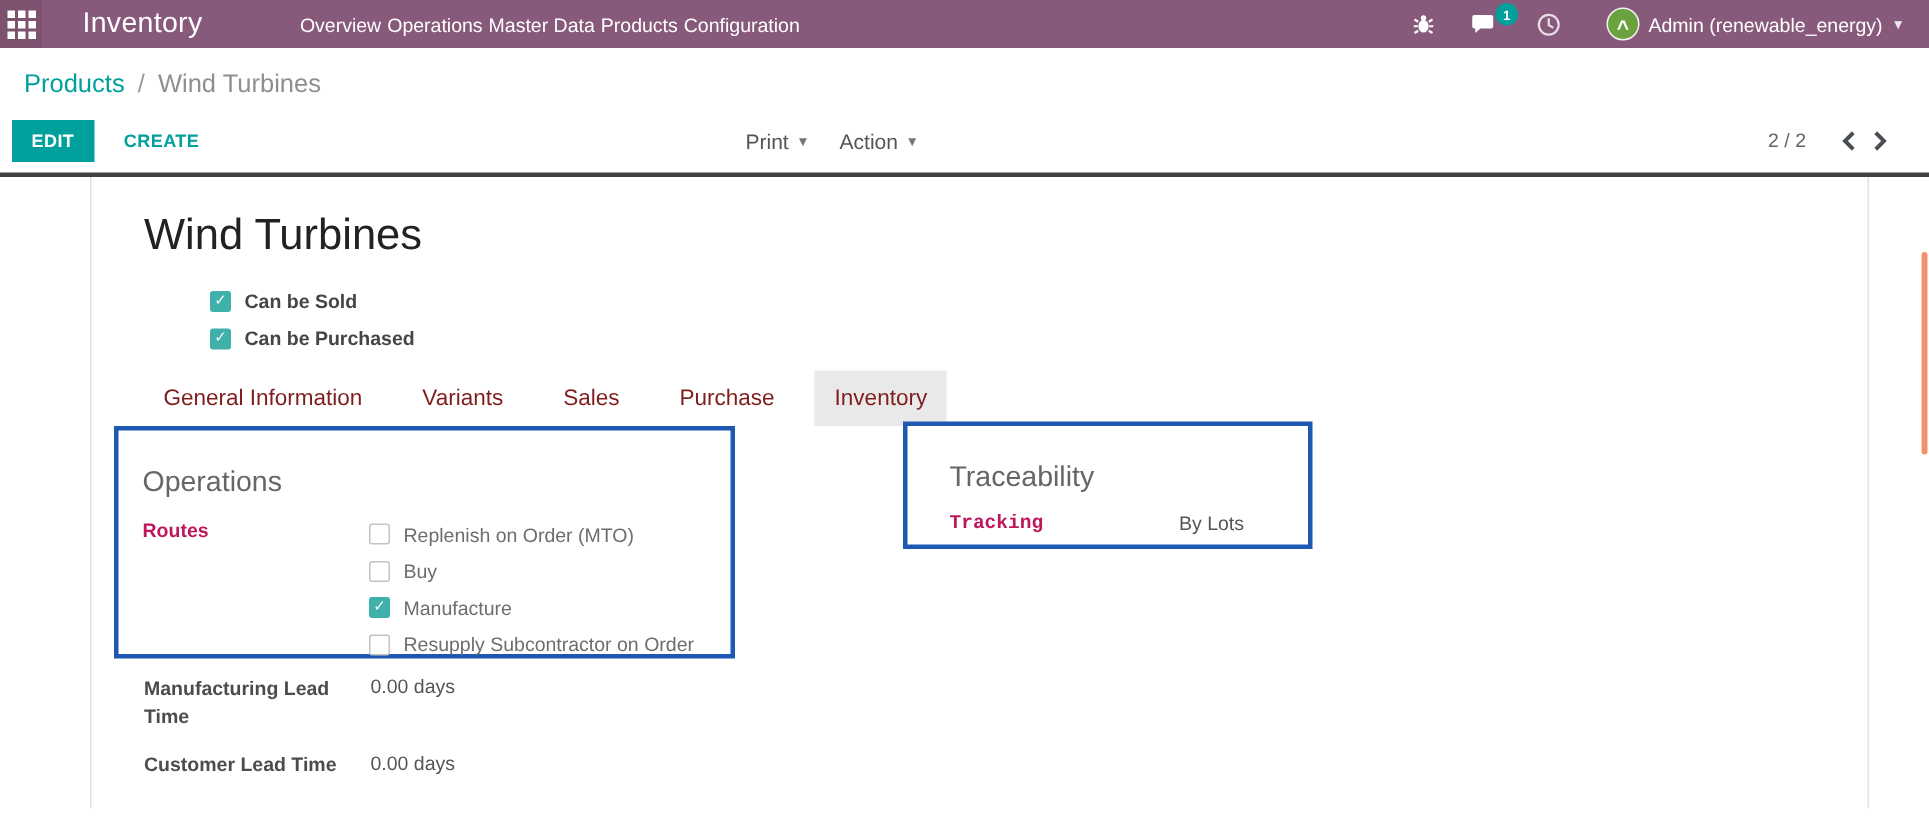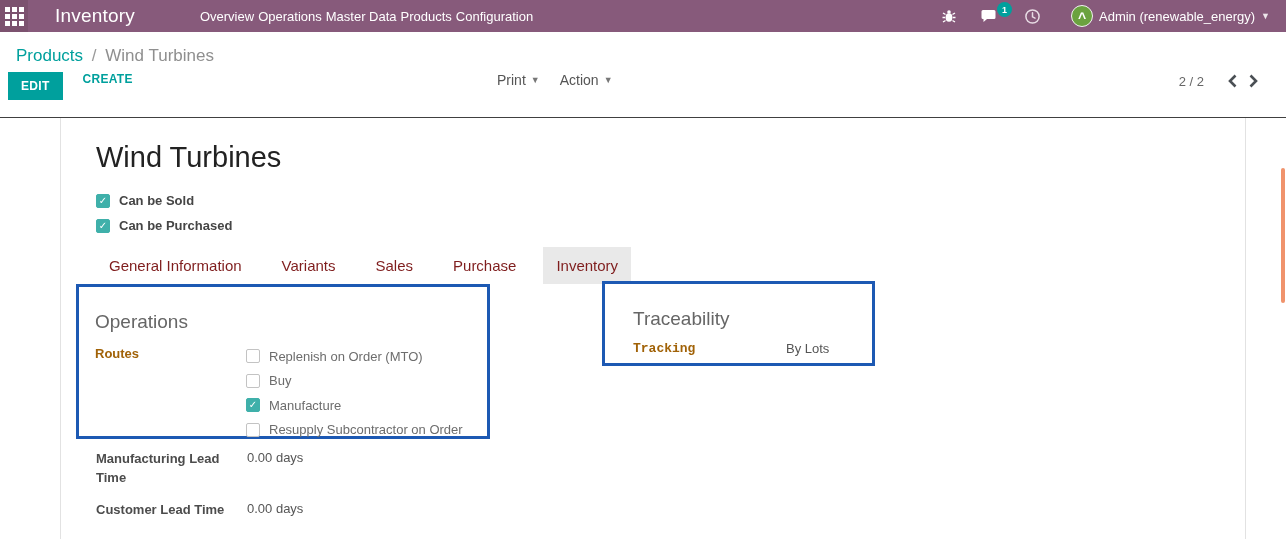--- a/index.html
+++ b/index.html
@@ -42,22 +42,22 @@
   .caret-down { font-size:9px; color:rgba(255,255,255,.85); margin-left:6px; }
 
   
   .breadcrumb { padding:14px 0 0 16px; font-size:17px; }
   .crumb-link { color:#00a09d; text-decoration:none; cursor:pointer; }
   .crumb-sep { color:#9a9a9a; margin:0 4px; }
   .crumb-current { color:#8f8f8f; }
 
   
   .control-panel {
-    position:relative; height:46px; margin-top:6px; border-bottom:1px solid #404040;
-    display:flex; align-items:flex-start;
+    position:relative; height:46px; margin-top:6px; border-bottom:3px solid #404040;
+    display:flex; align-items:center;
   }
   .btn-edit {
     margin-left:8px; background:#00a09d; color:#fff; border:none; font-size:12px;
     font-weight:700; letter-spacing:.3px; padding:7px 13px; cursor:pointer;
     font-family:"Liberation Sans", sans-serif;
   }
   .btn-create {
     margin-left:20px; background:none; border:none; color:#00a09d; font-size:12px;
     font-weight:700; letter-spacing:.3px; cursor:pointer; font-family:"Liberation Sans", sans-serif;
   }
@@ -72,42 +72,42 @@
   .pager-arrow { cursor:pointer; display:flex; align-items:center; padding:2px 6px; }
 
   
   .sheet {
     position:relative; margin-left:60px; width:1186px; height:421px;
     border-left:1px solid #e2e2e2; border-right:1px solid #e2e2e2;
     background:#fff; padding:21px 0 0 35px;
   }
   .product-title { font-size:29px; color:#222; font-weight:400; line-height:36px; }
   .flags { margin-top:13px; }
-  .flag-row { display:flex; align-items:center; height:25px; }
+  .flag-row { display:flex; align-items:center; height:25px;margin-left:44px; }
   .cb {
     width:14px; height:14px; border:1px solid #c3c3c3; border-radius:2px; background:#fff;
     display:inline-flex; align-items:center; justify-content:center; cursor:pointer; flex:0 0 auto;
   }
   .cb.checked { background:#3fb0aa; border-color:#3fb0aa; }
   .cb.checked::after { content:"✓"; color:#fff; font-size:10px; line-height:1; }
   .flag-label { font-size:13px; font-weight:700; color:#454545; margin-left:9px; }
 
   .tabs { display:flex; margin-top:9px; }
   .tab {
     font-size:15px; color:#7f1d1d; padding:10px 13px; cursor:pointer; white-space:nowrap;
     margin-right:14px;
   }
   .tab.active { background:#e9e9e9; }
 
   .annotation-box { position:absolute; border:3px solid #1d59b3; background:transparent; }
   .box-operations { left:15px; top:166px; width:414px; height:155px; padding:24px 0 0 16px; }
   .box-traceability { left:541px; top:163px; width:273px; height:85px; padding:24px 0 0 28px; }
   .group-heading { font-size:19px; color:#666; font-weight:400; }
   .field-row { display:flex; margin-top:11px; }
-  .field-label { font-size:13px; font-weight:700; color:#a16207; }
+  .field-label { font-size:13px; font-weight:700; color:#be185d; }
   .routes-label { width:151px; flex:0 0 auto; padding-top:2px; }
   .routes-list { }
   .route-row { display:flex; align-items:center; height:24.5px; }
   .route-label { font-size:13px; color:#6d6d6d; margin-left:9px; white-space:nowrap; }
   .tracking-label { width:153px; flex:0 0 auto;font-family:Liberation Mono, monospace; }
   .field-value { font-size:13px; color:#555; }
 
   .lead-times { position:absolute; left:35px; top:331px; }
   .lt-row { display:flex; margin-bottom:13px; }
   .lt-label { width:140px; margin-right:11px; font-size:13px; font-weight:700; color:#4c4c4c; line-height:19px; }

